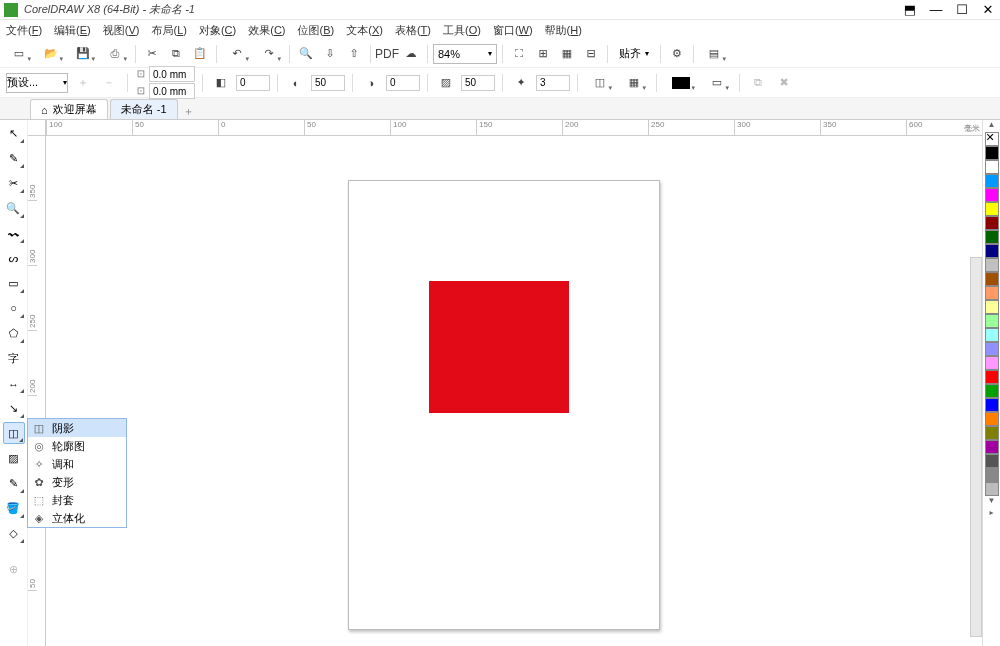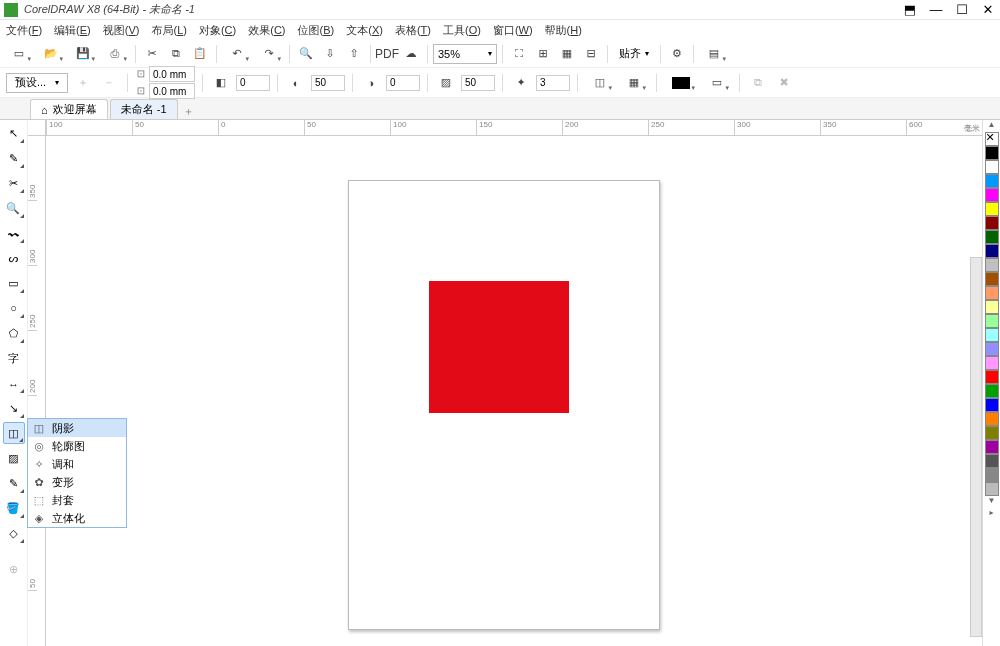--- a/index.html
+++ b/index.html
@@ -22,21 +22,21 @@
 .toolbar { height: 28px; display: flex; align-items: center; padding: 0 4px; gap: 2px; background: #fff; border-bottom: 1px solid #eee; }
 .tool-btn { width: 22px; height: 22px; display: flex; align-items: center; justify-content: center; border: 1px solid transparent; border-radius: 2px; cursor: pointer; color: #444; }
 .tool-btn.split { width: 30px; position: relative; }
 .tool-btn.split::after { content: '▾'; font-size: 7px; position: absolute; right: 2px; bottom: 1px; color: #666; }
 .sep { width: 1px; height: 18px; background: #ddd; margin: 0 3px; }
 .zoom-box { width: 64px; height: 20px; border: 1px solid #bbb; display: flex; align-items: center; padding: 0 4px; font-size: 11px; background: #fff; }
 .txt-btn { height: 20px; padding: 0 6px; display: flex; align-items: center; gap: 4px; cursor: pointer; }
 
 
 .propbar { height: 30px; display: flex; align-items: center; padding: 0 6px; gap: 4px; border-bottom: 1px solid #eee; }
-.preset { width: 62px; height: 20px; border: 1px solid #bbb; padding: 0 8px; display: flex; align-items: center; justify-content: space-between; }
+.preset { width: 62px; height: 20px; border: 1px solid #bbb; padding: 0 0; display: flex; align-items: center; justify-content: space-between; }
 .num-box { width: 46px; height: 16px; border: 1px solid #ccc; display: flex; align-items: center; padding: 0 3px; font-size: 10px; background: #fff; }
 .stack { display: flex; flex-direction: column; gap: 1px; }
 .icon-label { width: 12px; height: 14px; display: flex; align-items: center; justify-content: center; color: #777; font-size: 10px; }
 
 
 .tabs { height: 22px; display: flex; align-items: flex-end; padding-left: 30px; background: #f5f5f5; border-bottom: 1px solid #ccc; }
 .tab { height: 20px; padding: 0 10px; display: flex; align-items: center; gap: 5px; border: 1px solid #ccc; border-bottom: none; background: #fff; border-radius: 3px 3px 0 0; margin-right: 2px; cursor: pointer; }
 .tab.active { background: #e8f0fb; }
 .tab-add { width: 18px; text-align: center; color: #888; }
 
@@ -114,21 +114,21 @@
   <div class="tool-btn split">↷</div>
   <div class="sep"></div>
   <div class="tool-btn">🔍</div>
   <div class="tool-btn">⇩</div>
   <div class="tool-btn">⇧</div>
   <div class="sep"></div>
   <div class="tool-btn" style="font-size:12px">PDF</div>
   <div class="tool-btn">☁</div>
   <div class="sep"></div>
   <div class="zoom-box">
-      <span>35%</span>
+      <span>84%</span>
       <span style="margin-left:auto;font-size:8px">▾</span>
     </div>
   <div class="sep"></div>
   <div class="tool-btn">⛶</div>
   <div class="tool-btn">⊞</div>
   <div class="tool-btn">▦</div>
   <div class="tool-btn">⊟</div>
   <div class="sep"></div>
   <div class="txt-btn">
       <span>贴齐</span>

